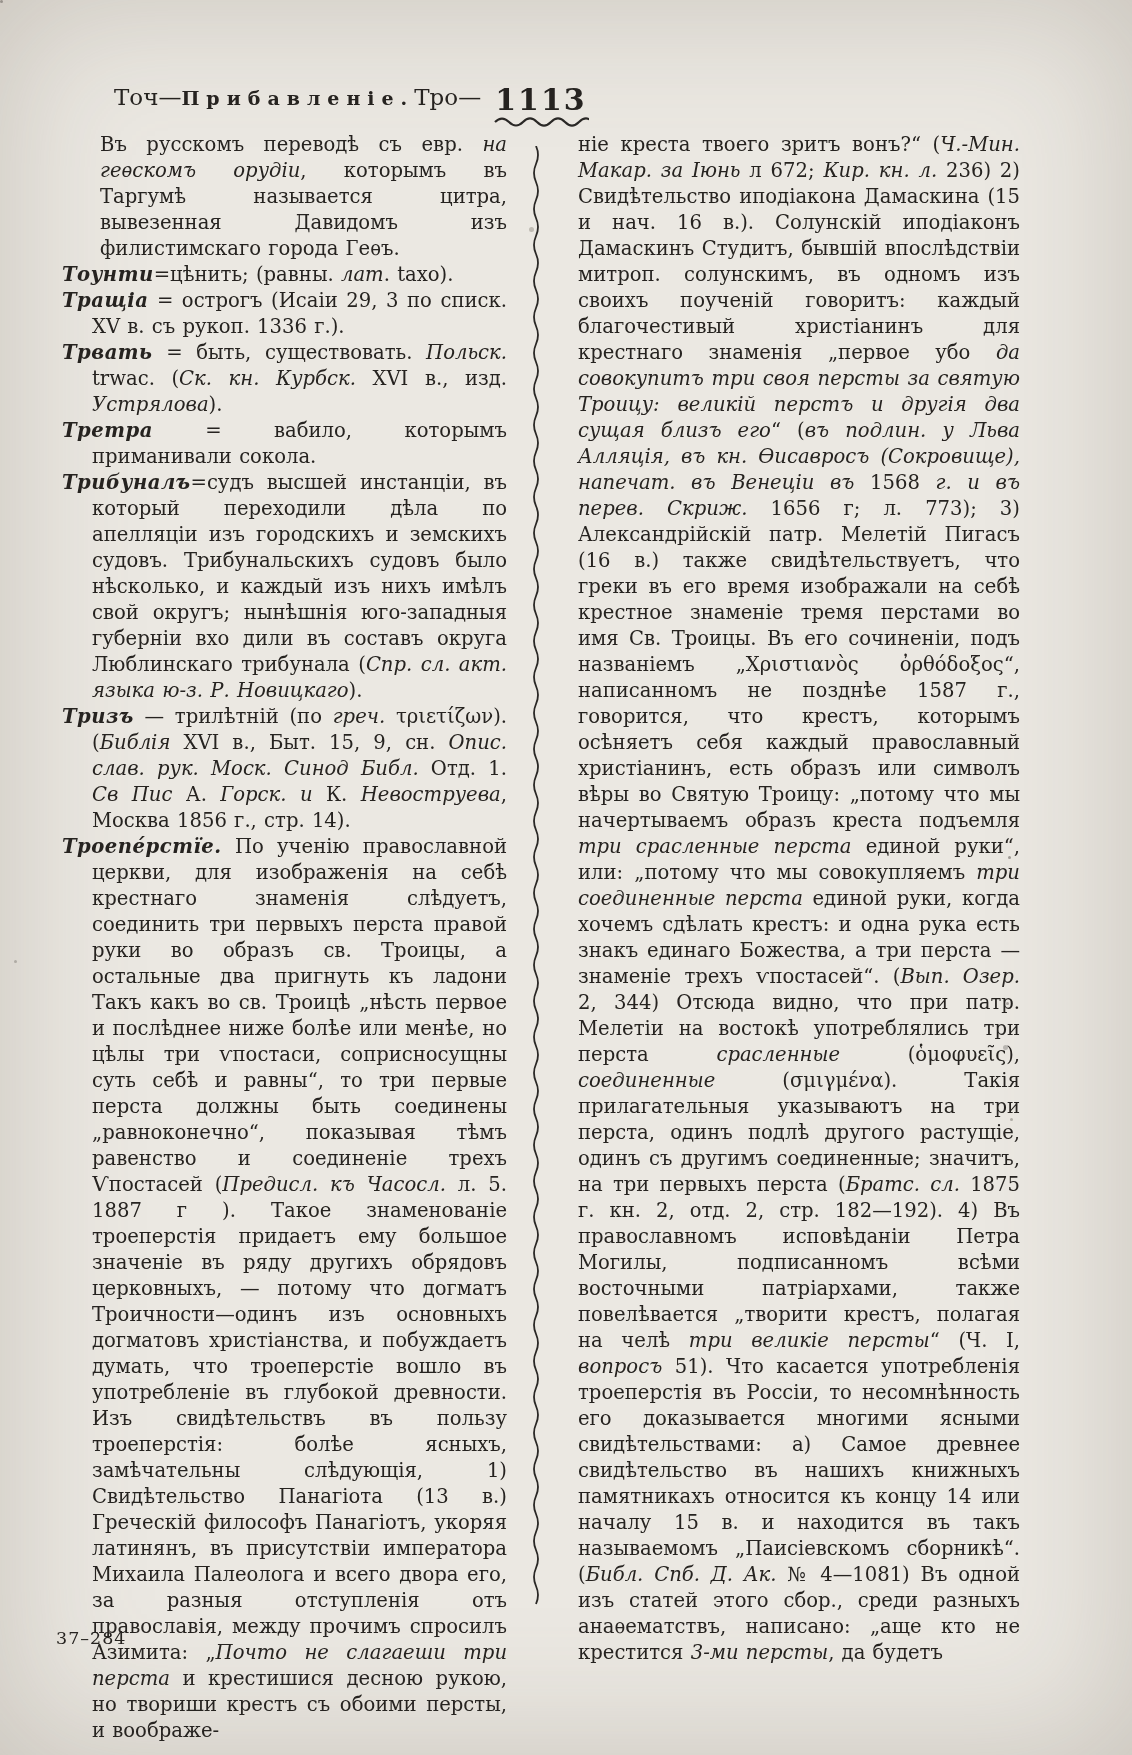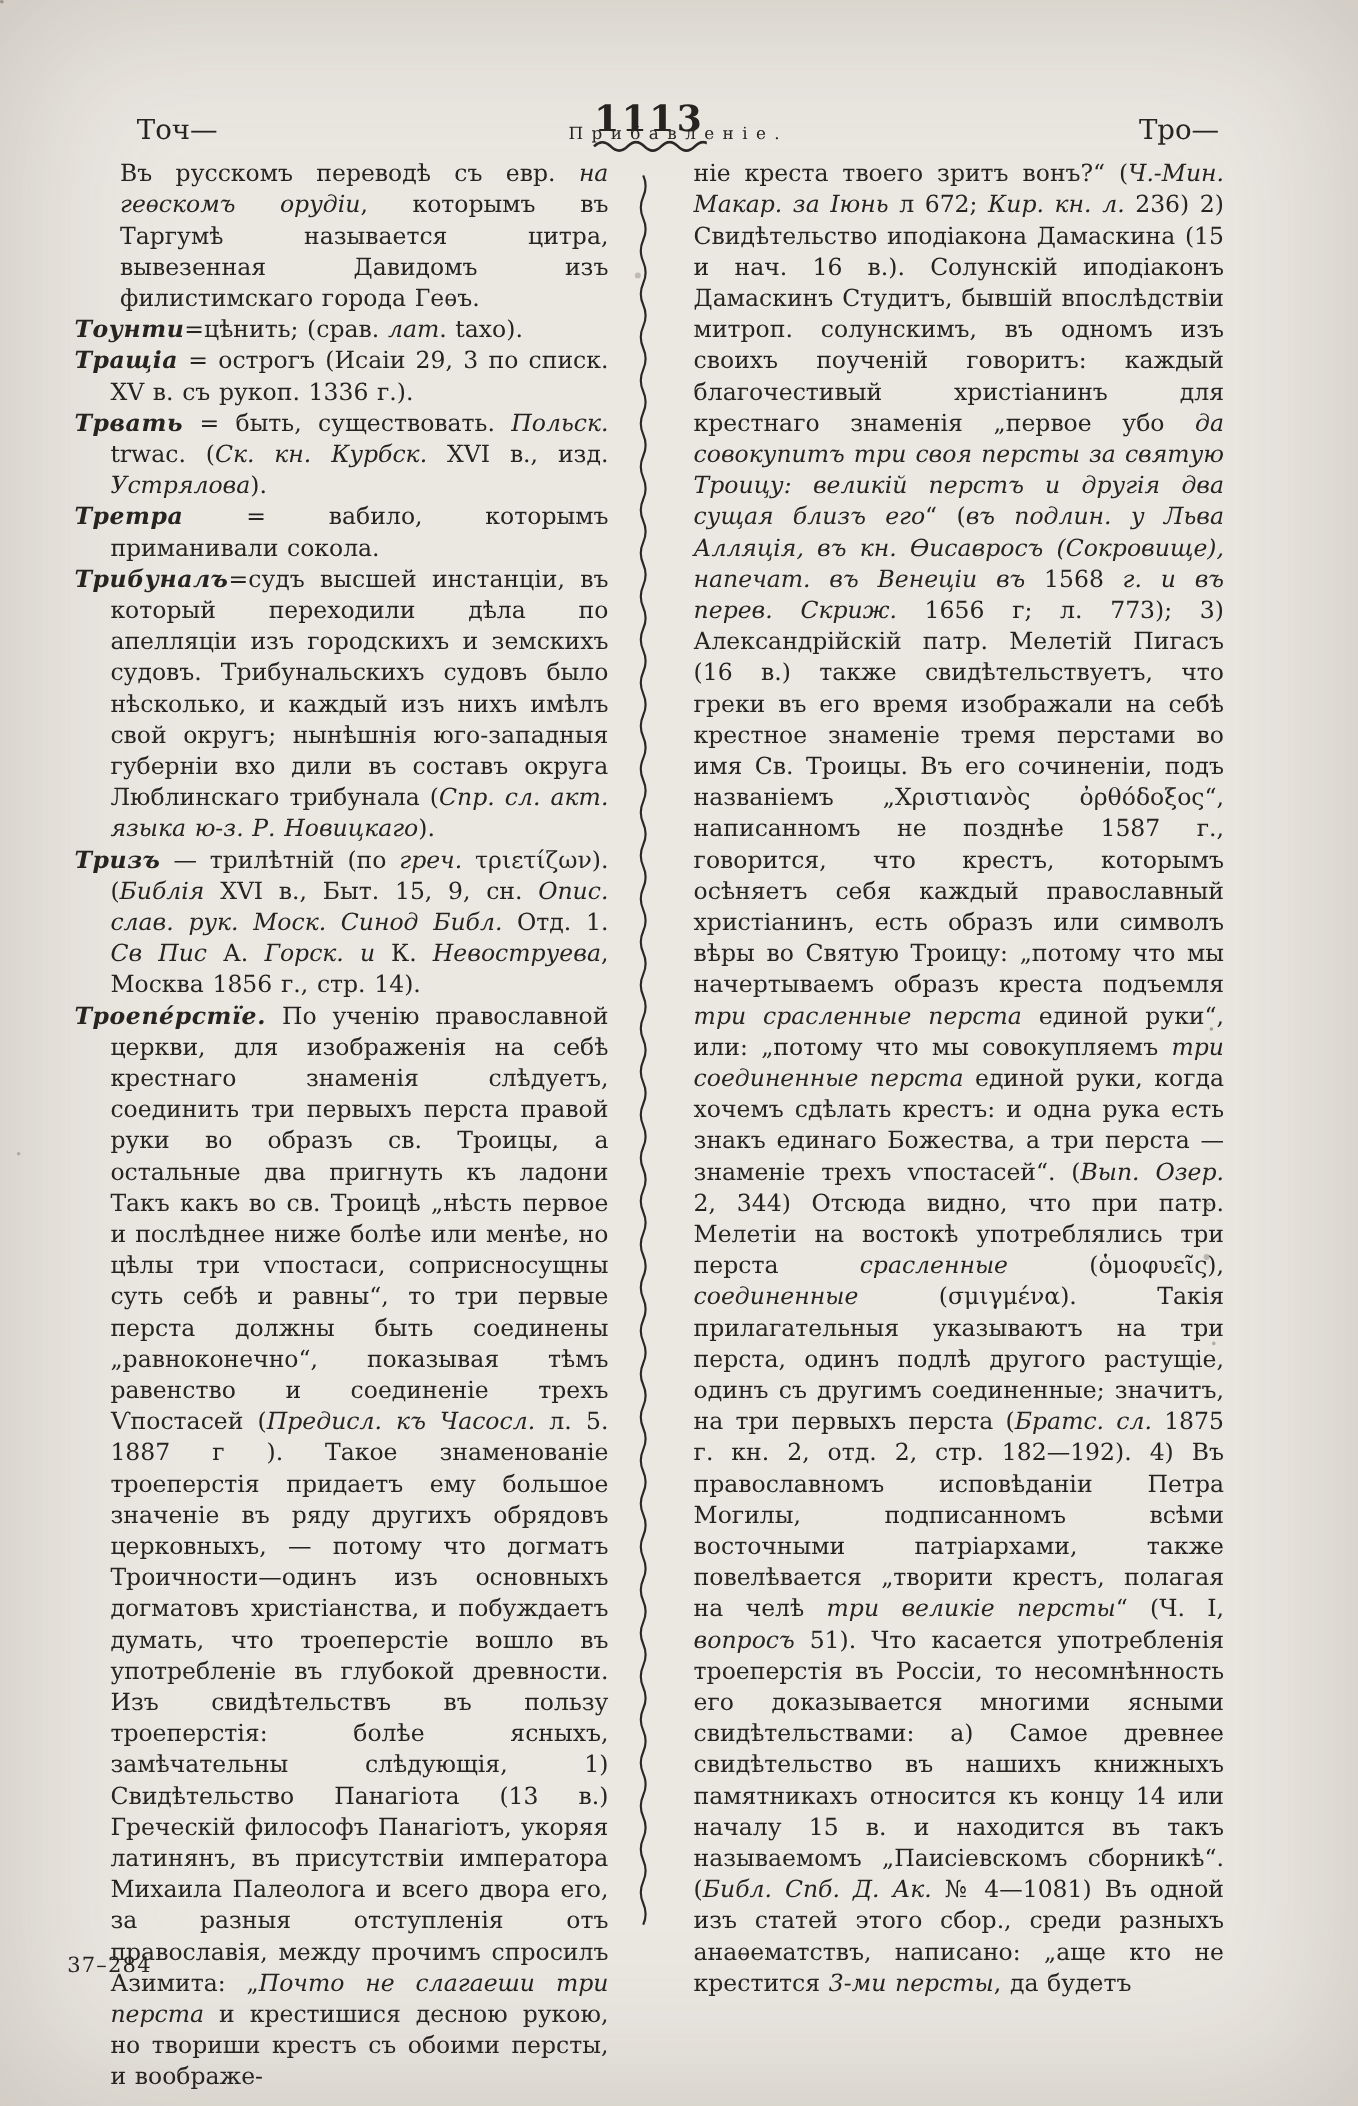--- a/index.html
+++ b/index.html
@@ -9,25 +9,25 @@
     position:relative; width:1132px; height:1755px; margin:0 auto;
     background:var(--paper);
     box-shadow: inset 0 0 140px rgba(110,100,85,.28);
     font-family:"DejaVu Serif","Liberation Serif",serif;
     color:var(--ink); overflow:hidden;
   }
   .pagenum-wrap{position:absolute; top:56px; left:62px; width:958px; text-align:center;margin-top:29px;}
   .pagenum{font-size:30px; font-weight:700; letter-spacing:2px; line-height:1;}
   .pagenum-wave{display:block; margin:2px auto 0;}
   .runheads{
-    position:absolute; top:96px; left:62px; width:958px;
-    display:flex; justify-content:space-between; align-items:baseline;
+    position:absolute; top:84px; left:62px; width:958px;
+    display:flex; align-items:baseline;
   }
   .rh-left{font-size:23px; padding-left:52px;}
-  .rh-center{font-size:14px; font-weight:400; letter-spacing:7px;}
+  .rh-center{font-size:19px; font-weight:700; letter-spacing:7px;}
   .rh-right{font-size:23px; padding-right:4px;}
   .cols{position:absolute; top:132px; left:62px; width:958px;}
   .col{position:absolute; top:0;}
   .col-left{left:0; width:445px;}
   .col-right{left:516px; width:442px;}
   .divider{position:absolute; left:468px; top:14px;}
   .entry{
     margin:0; font-size:19.6px; line-height:26px; text-align:justify;
     hyphens:auto; -webkit-hyphens:auto; word-spacing:1px;
   }
@@ -61,21 +61,21 @@
 
   <div class="runheads">
     <span class="rh-left">Точ—</span>
     <span class="rh-center">Прибавленіе.</span>
     <span class="rh-right">Тро—</span>
   </div>
 
   <div class="cols">
     <div class="col col-left">
         <p class="entry block"><span>Въ русскомъ переводѣ съ евр. </span><span class="it">на геѳскомъ орудіи</span><span>, которымъ въ Таргумѣ называется цитра, вывезенная Давидомъ изъ филистимскаго города Геѳъ.</span></p>
-        <p class="entry hang"><span class="hw">Тоунти</span><span>=цѣнить; (срав. </span><span class="it">лат</span><span>. taxo).</span></p>
+        <p class="entry hang"><span class="hw">Тоунти</span><span>=цѣнить; (равны. </span><span class="it">лат</span><span>. taxo).</span></p>
         <p class="entry hang"><span class="hw">Тращіа</span><span> = острогъ (Исаіи 29, 3 по списк. XV в. съ рукоп. 1336 г.).</span></p>
         <p class="entry hang"><span class="hw">Трвать</span><span> = быть, существовать. </span><span class="it">Польск.</span><span> trwac. (</span><span class="it">Ск. кн. Курбск.</span><span> XVI в., изд. </span><span class="it">Устрялова</span><span>).</span></p>
         <p class="entry hang"><span class="hw">Третра</span><span> = вабило, которымъ приманивали сокола.</span></p>
         <p class="entry hang"><span class="hw">Трибуналъ</span><span>=судъ высшей инстанціи, въ который переходили дѣла по апелляціи изъ городскихъ и земскихъ судовъ. Трибунальскихъ судовъ было нѣсколько, и каждый изъ нихъ имѣлъ свой округъ; нынѣшнія юго-западныя губерніи вхо дили въ составъ округа Люблинскаго трибунала (</span><span class="it">Спр. сл. акт. языка ю-з. Р. Новицкаго</span><span>).</span></p>
         <p class="entry hang"><span class="hw">Тризъ</span><span> — трилѣтній (по </span><span class="it">греч.</span><span> τριετίζων). (</span><span class="it">Библія</span><span> XVI в., Быт. 15, 9, сн. </span><span class="it">Опис. слав. рук. Моск. Синод Библ.</span><span> Отд. 1. </span><span class="it">Св Пис</span><span> А. </span><span class="it">Горск. и</span><span> К. </span><span class="it">Невоструева</span><span>, Москва 1856 г., стр. 14).</span></p>
         <p class="entry hang"><span class="hw">Троепе́рстїе.</span><span> По ученію православной церкви, для изображенія на себѣ крестнаго знаменія слѣдуетъ, соединить три первыхъ перста правой руки во образъ св. Троицы, а остальные два пригнуть къ ладони Такъ какъ во св. Троицѣ „нѣсть первое и послѣднее ниже болѣе или менѣе, но цѣлы три ѵпостаси, соприсносущны суть себѣ и равны“, то три первые перста должны быть соединены „равноконечно“, показывая тѣмъ равенство и соединеніе трехъ Ѵпостасей (</span><span class="it">Предисл. къ Часосл.</span><span> л. 5. 1887 г ). Такое знаменованіе троеперстія придаетъ ему большое значеніе въ ряду другихъ обрядовъ церковныхъ, — потому что догматъ Троичности—одинъ изъ основныхъ догматовъ христіанства, и побуждаетъ думать, что троеперстіе вошло въ употребленіе въ глубокой древности. Изъ свидѣтельствъ въ пользу троеперстія: болѣе ясныхъ, замѣчательны слѣдующія, 1) Свидѣтельство Панагіота (13 в.) Греческій философъ Панагіотъ, укоряя латинянъ, въ присутствіи императора Михаила Палеолога и всего двора его, за разныя отступленія отъ православія, между прочимъ спросилъ Азимита: „</span><span class="it">Почто не слагаеши три перста</span><span> и крестишися десною рукою, но твориши крестъ съ обоими персты, и воображе-</span></p>
       </div>
     <svg class="divider" width="12" height="1460" viewBox="0 0 12 1460">
       <path id="wave-v" fill="none" stroke="#2a2826" stroke-width="1.8" d="M6 0 q4 9 0 18 q-4 9 0 18 q4 9 0 18 q-4 9 0 18 q4 9 0 18 q-4 9 0 18 q4 9 0 18 q-4 9 0 18 q4 9 0 18 q-4 9 0 18 q4 9 0 18 q-4 9 0 18 q4 9 0 18 q-4 9 0 18 q4 9 0 18 q-4 9 0 18 q4 9 0 18 q-4 9 0 18 q4 9 0 18 q-4 9 0 18 q4 9 0 18 q-4 9 0 18 q4 9 0 18 q-4 9 0 18 q4 9 0 18 q-4 9 0 18 q4 9 0 18 q-4 9 0 18 q4 9 0 18 q-4 9 0 18 q4 9 0 18 q-4 9 0 18 q4 9 0 18 q-4 9 0 18 q4 9 0 18 q-4 9 0 18 q4 9 0 18 q-4 9 0 18 q4 9 0 18 q-4 9 0 18 q4 9 0 18 q-4 9 0 18 q4 9 0 18 q-4 9 0 18 q4 9 0 18 q-4 9 0 18 q4 9 0 18 q-4 9 0 18 q4 9 0 18 q-4 9 0 18 q4 9 0 18 q-4 9 0 18 q4 9 0 18 q-4 9 0 18 q4 9 0 18 q-4 9 0 18 q4 9 0 18 q-4 9 0 18 q4 9 0 18 q-4 9 0 18 q4 9 0 18 q-4 9 0 18 q4 9 0 18 q-4 9 0 18 q4 9 0 18 q-4 9 0 18 q4 9 0 18 q-4 9 0 18 q4 9 0 18 q-4 9 0 18 q4 9 0 18 q-4 9 0 18 q4 9 0 18 q-4 9 0 18 q4 9 0 18 q-4 9 0 18 q4 9 0 18 q-4 9 0 18 q4 9 0 18 q-4 9 0 18 q4 9 0 18"></path>
     </svg>

